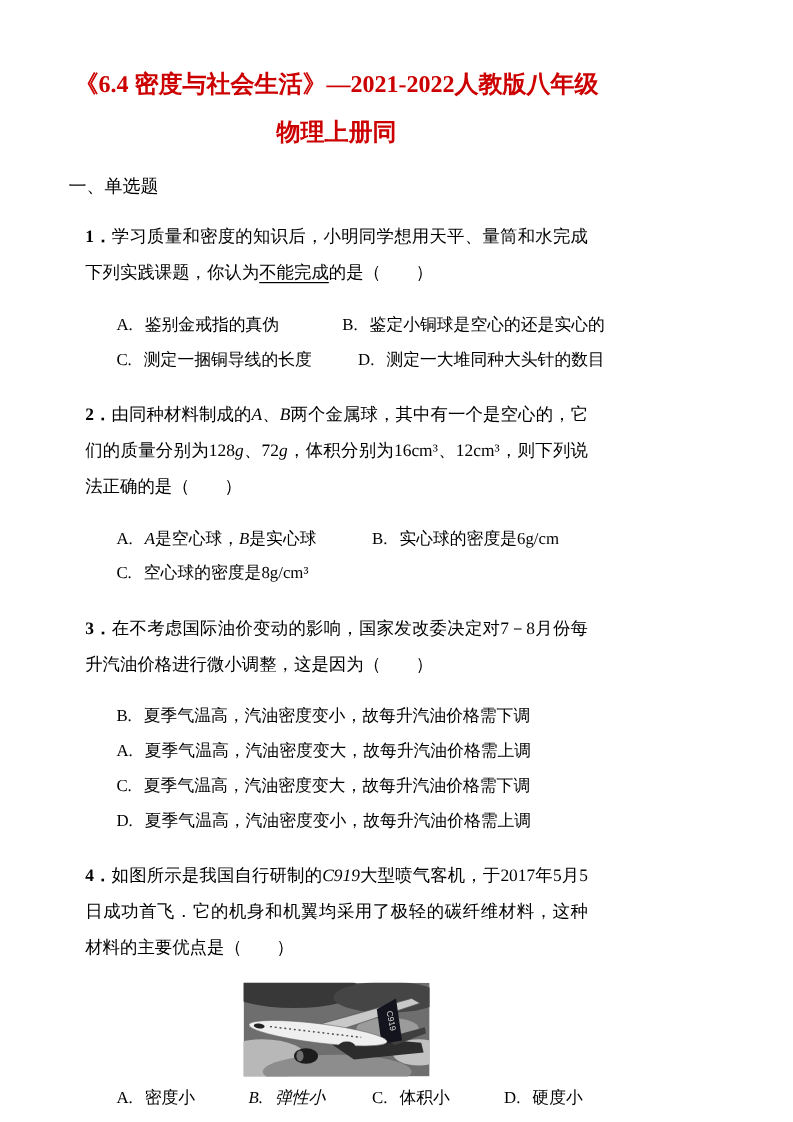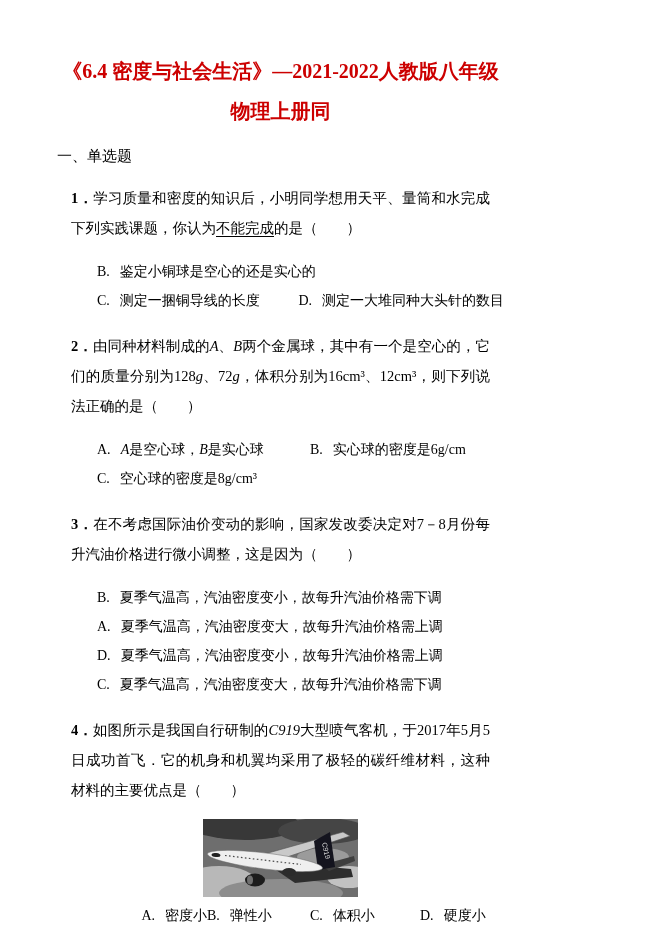--- a/index.html
+++ b/index.html
@@ -34,22 +34,22 @@
     text-align: justify;
     margin: 14px;
   }
   .qnum { font-weight: bold; }
   .ul { text-decoration: underline; text-underline-offset: 3px; }
   .it { font-style: italic; }
   .opts { padding-left: 40px; margin-top: 3px; }
   .optrow { display: flex; font-size: 14px; line-height: 29px; }
   .opt { white-space: nowrap; }
   .col1 { width: 213px; }
-  .q4a { width: 110px; text-align: right; }
-  .q4b { width: 103px; }
+  .q4a { width: 110px; }
+  .q4b { width: 103px; font-style: italic; }
   .q4c { width: 110px; }
   .letter { margin-right: 10px; }
   .figure-wrap {
     text-align: center;
     margin: 12px 0 4px 0;
   }
   .figure-wrap svg { display: inline-block; vertical-align: top; }
 </style>
 </head>
 <body>
@@ -57,20 +57,21 @@
 <div class="page">
 
   <h1 class="doc-title"><span>《6.4 密度与社会生活》—2021-2022人教版八年级物理上册同</span><br></h1>
 
   <p class="section-head">一、单选题</p>
 
   <div class="question">
     <p class="stem"><span class="qnum">1．</span><span><span>学习质量和密度的知识后，小明同学想用天平、量筒和水完成下列实践课题，你认为</span><span class="ul">不能完成</span><span>的是（　　）</span></span></p>
     <div class="opts">
       <div class="optrow">
+        <div class="opt col1"><span class="letter">A.</span><span>鉴别金戒指的真伪</span></div>
         <div class="opt"><span class="letter">B.</span><span>鉴定小铜球是空心的还是实心的</span></div>
       </div>
       <div class="optrow">
         <div class="opt col1"><span class="letter">C.</span><span>测定一捆铜导线的长度</span></div>
         <div class="opt"><span class="letter">D.</span><span>测定一大堆同种大头针的数目</span></div>
       </div>
     </div>
   </div>
 
   <div class="question">
@@ -89,24 +90,24 @@
   <div class="question">
     <p class="stem"><span class="qnum">3．</span><span><span>在不考虑国际油价变动的影响，国家发改委决定对7－8月份每升汽油价格进行微小调整，这是因为（　　）</span></span></p>
     <div class="opts">
       <div class="optrow">
         <div class="opt"><span class="letter">B.</span><span>夏季气温高，汽油密度变小，故每升汽油价格需下调</span></div>
       </div>
       <div class="optrow">
         <div class="opt"><span class="letter">A.</span><span>夏季气温高，汽油密度变大，故每升汽油价格需上调</span></div>
       </div>
       <div class="optrow">
-        <div class="opt"><span class="letter">D.</span><span>夏季气温高，汽油密度变小，故每升汽油价格需上调</span></div>
+        <div class="opt"><span class="letter">C.</span><span>夏季气温高，汽油密度变大，故每升汽油价格需下调</span></div>
       </div>
       <div class="optrow">
-        <div class="opt"><span class="letter">C.</span><span>夏季气温高，汽油密度变大，故每升汽油价格需下调</span></div>
+        <div class="opt"><span class="letter">D.</span><span>夏季气温高，汽油密度变小，故每升汽油价格需上调</span></div>
       </div>
     </div>
   </div>
 
   <div class="question">
     <p class="stem"><span class="qnum">4．</span><span><span>如图所示是我国自行研制的</span><span class="it">C919</span><span>大型喷气客机，于2017年5月5日成功首飞．它的机身和机翼均采用了极轻的碳纤维材料，这种材料的主要优点是（　　）</span></span></p>
 
     <div class="figure-wrap">
       <svg width="155" height="78" viewBox="0 0 155 78" xmlns="http://www.w3.org/2000/svg" role="img">
 

